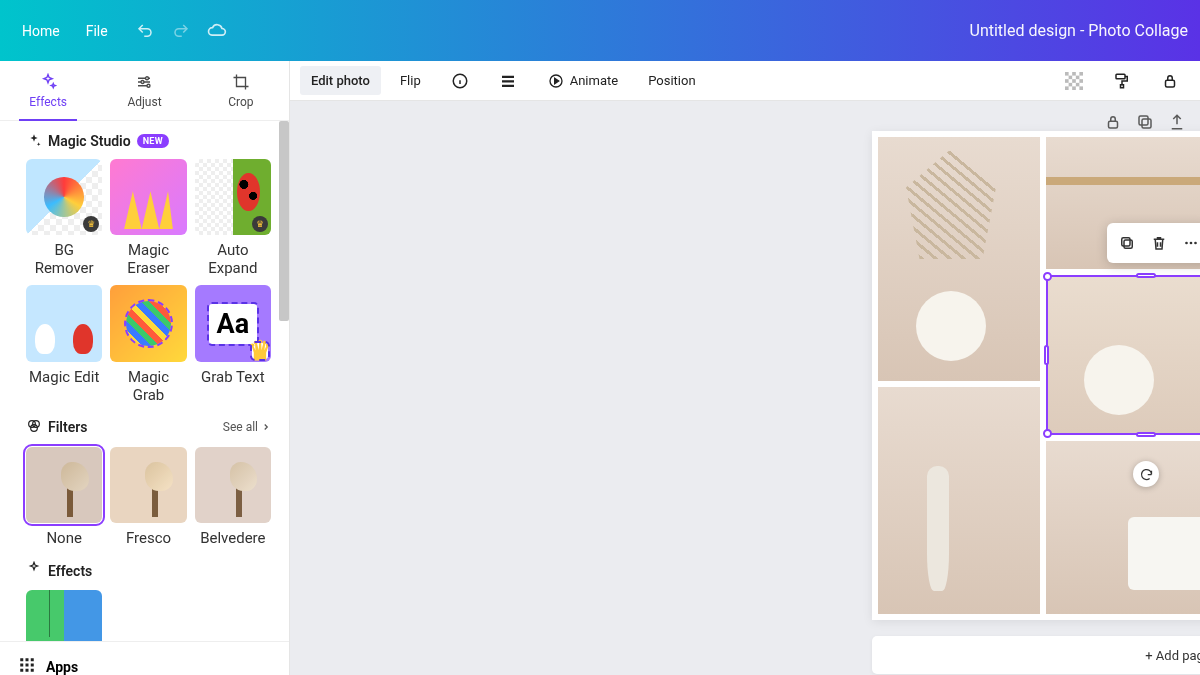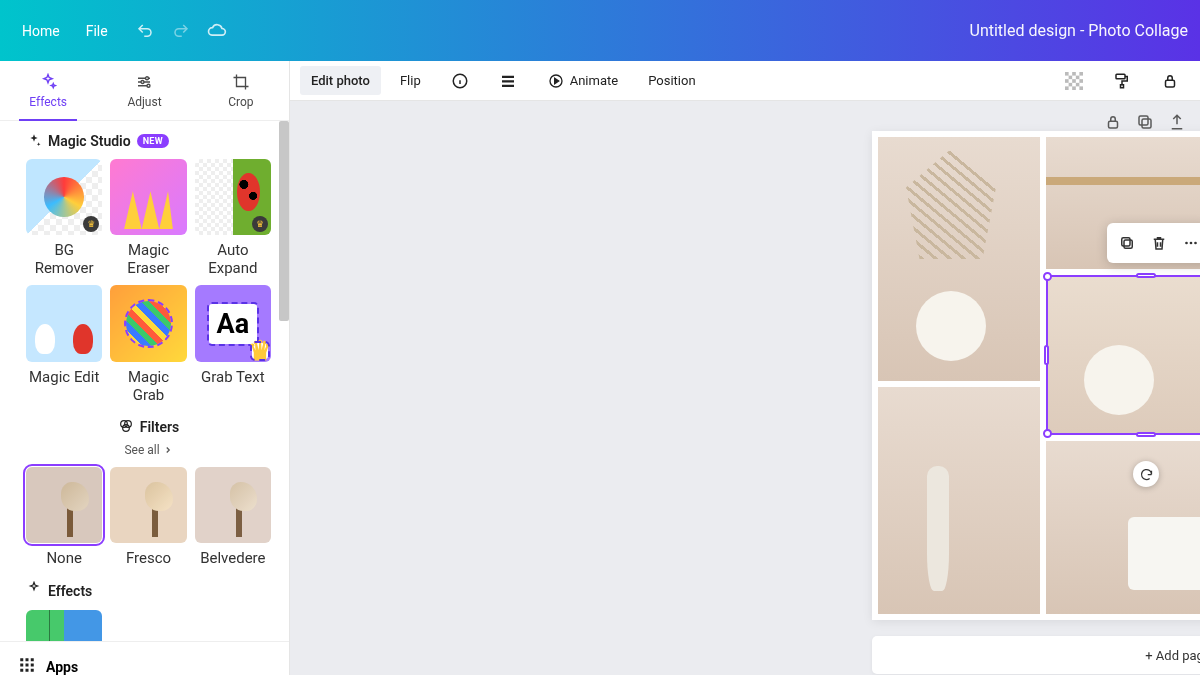--- a/index.html
+++ b/index.html
@@ -20,21 +20,21 @@
 .side-tab.active { color: #6f3ff5; }
 .side-tab.active::after { content: ""; position: absolute; bottom: -1px; left: 20%; right: 20%; height: 2px; background: #6f3ff5; }
 .side-tab-icon { width: 18px; height: 18px; display: flex; align-items: center; justify-content: center; }
 
 .side-content { flex: 1; overflow-y: auto; padding: 12px 18px; margin-left: 8px; }
 .scrollbar-indicator { position: absolute; right: 0; top: 60px; width: 10px; height: 200px; background: #c7c7c7; border-radius: 2px; }
 
 .section-header { display: flex; align-items: center; gap: 6px; font-size: 14px; font-weight: 600; color: #222; margin-bottom: 10px; }
 .section-header .spark { width: 16px; height: 16px; }
 .badge-new { background: #8b3dff; color: white; font-size: 9px; font-weight: 700; padding: 2px 6px; border-radius: 8px; letter-spacing: 0.3px; }
-.section-header.row2 { justify-content: space-between; flex-direction: column; }
+.section-header.row2 { justify-content: space-between; }
 .see-all { font-size: 12px; color: #555; font-weight: 400; display:flex; align-items:center; gap:3px; }
 
 .grid3 { display: grid; grid-template-columns: repeat(3, 1fr); gap: 8px; margin-bottom: 14px; }
 .tool-tile { display: flex; flex-direction: column; align-items: center; gap: 6px; cursor: pointer; }
 .tool-thumb { width: 100%; aspect-ratio: 1; border-radius: 6px; position: relative; overflow: hidden; }
 .tool-label { font-size: 15px; color: #333; text-align: center; }
 .crown { position: absolute; bottom: 3px; right: 3px; width: 16px; height: 16px; background: #3a3a3a; border-radius: 50%; display:flex; align-items:center; justify-content:center; color:#ffc93a; font-size:9px; }
 
 .filter-tile { display: flex; flex-direction: column; align-items: center; gap: 6px; cursor: pointer; }
 .filter-thumb { width: 100%; aspect-ratio: 1; border-radius: 6px; background: #d8c8bd; position: relative; overflow:hidden; }

